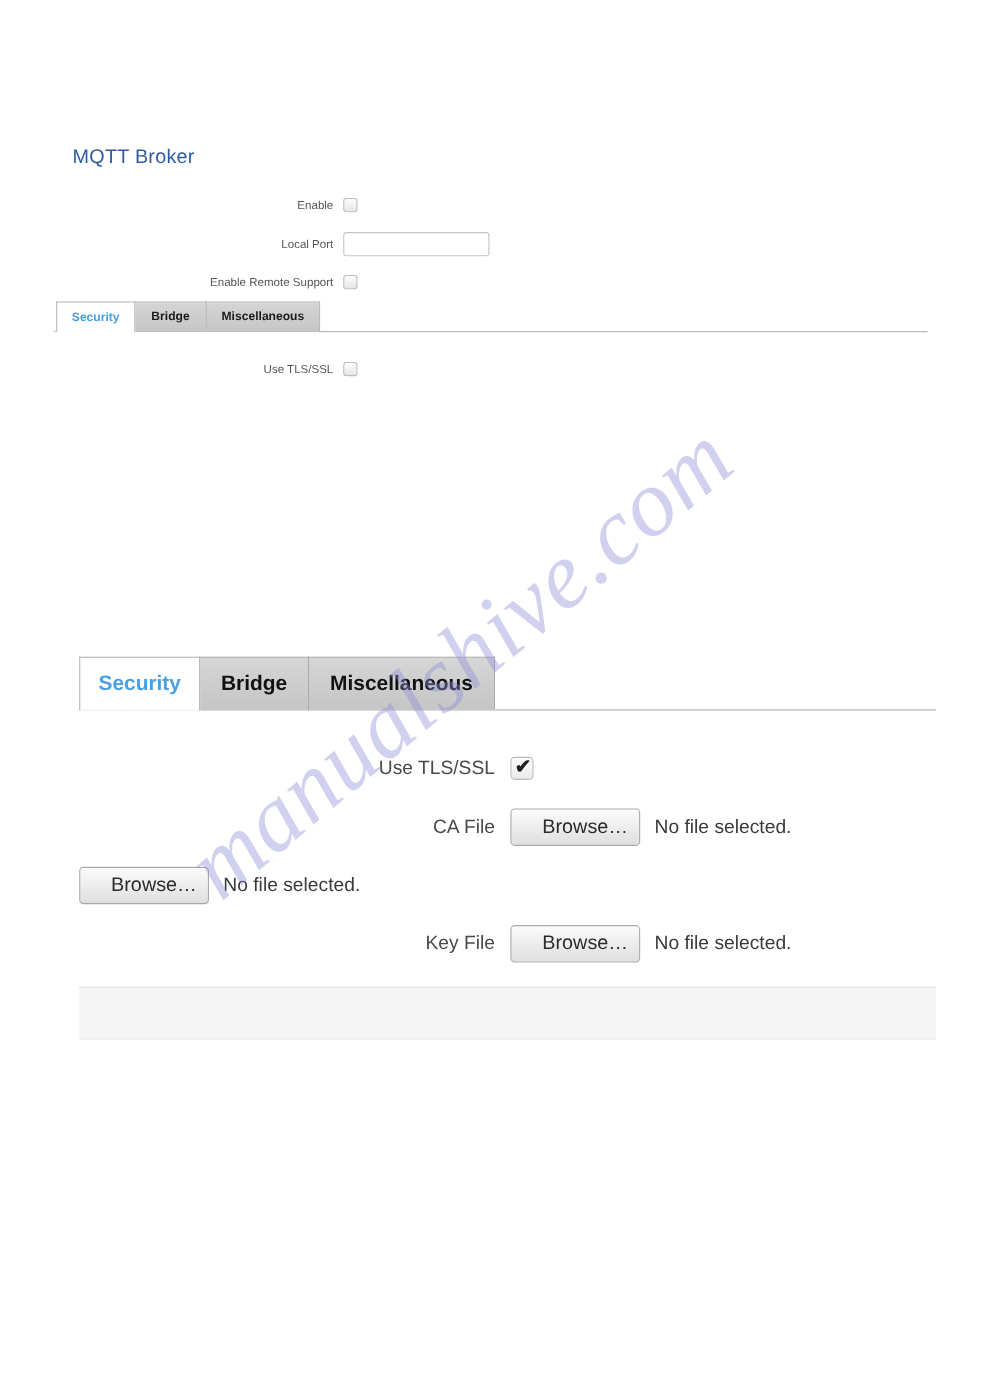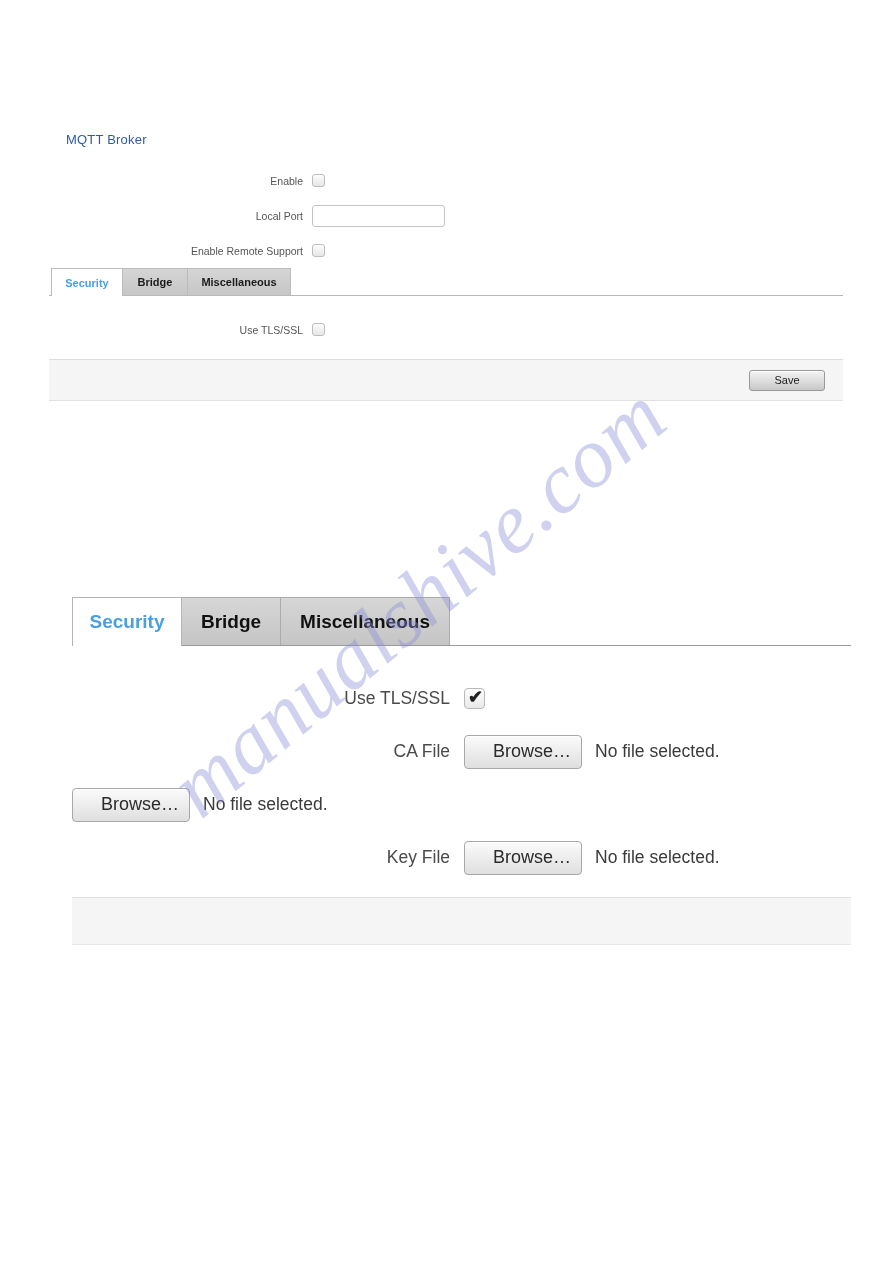--- a/index.html
+++ b/index.html
@@ -78,21 +78,21 @@
     flex: 1 1 auto;
     background: #c9c9c9;
   }
 
   .panel-body-small {
     background: #ffffff;
     position: relative;
   }
 
   .page-title-small {
-    font-size: 13px;
+    font-size: 18px;
     color: #2f5c9e;
     font-weight: normal;
     padding: 21px 0 0 17px;
     letter-spacing: 0.2px;
   }
 
   .form-rows-small {
     padding-top: 16px;
   }
   .frow-s {
@@ -403,23 +403,20 @@
       <div class="filler"></div>
     </div>
 
     <div class="subpanel-body-small">
       <div class="frow-s">
         <div class="lbl-s">Use TLS/SSL</div>
         <span class="cb-s"></span>
       </div>
     </div>
 
-    <div class="footer-small">
-      <button class="btn-save-s">Save</button>
-    </div>
 
   </div>
 </div>
 
 <div id="lower-panel">
 
   <div class="subtabbar-large">
     <div class="subtab-l active" style="width:110px">
       <span>Security</span>
     </div>

